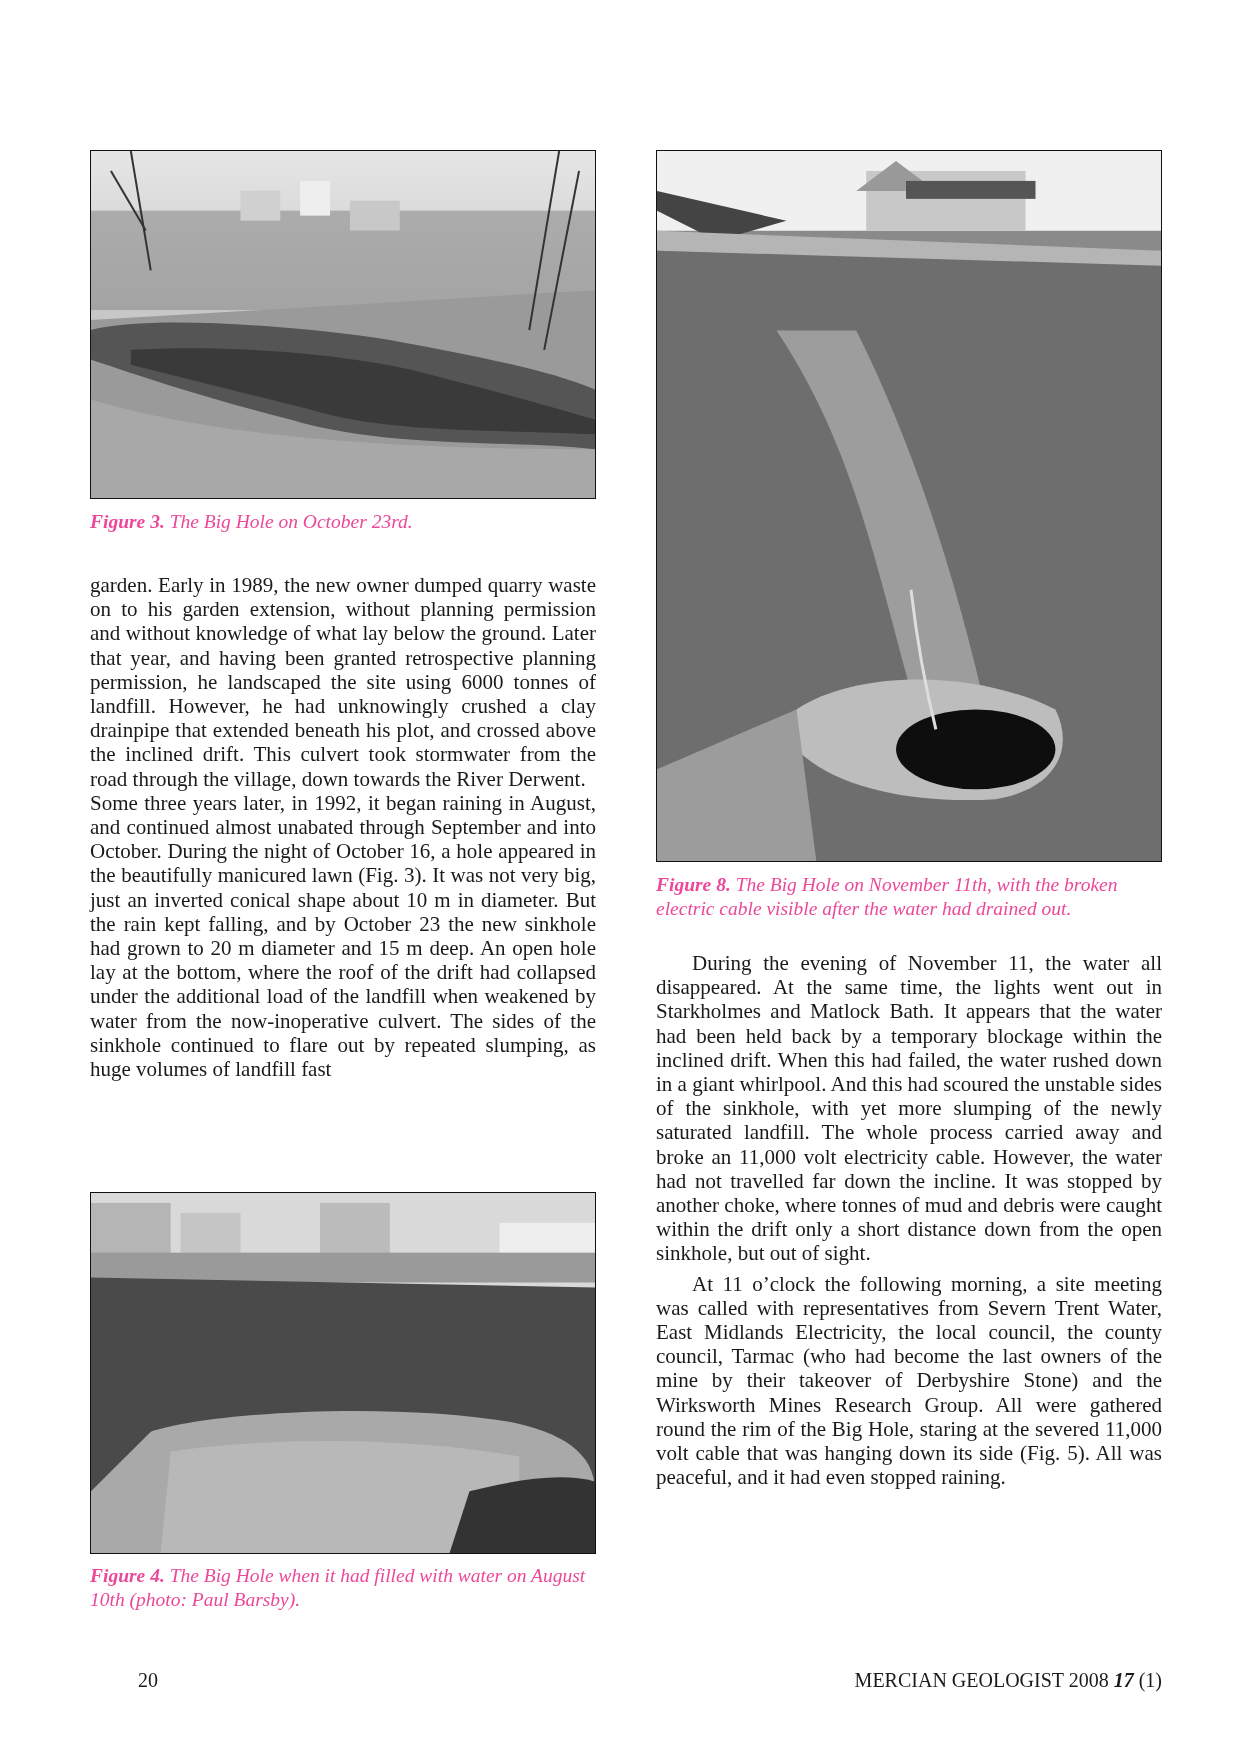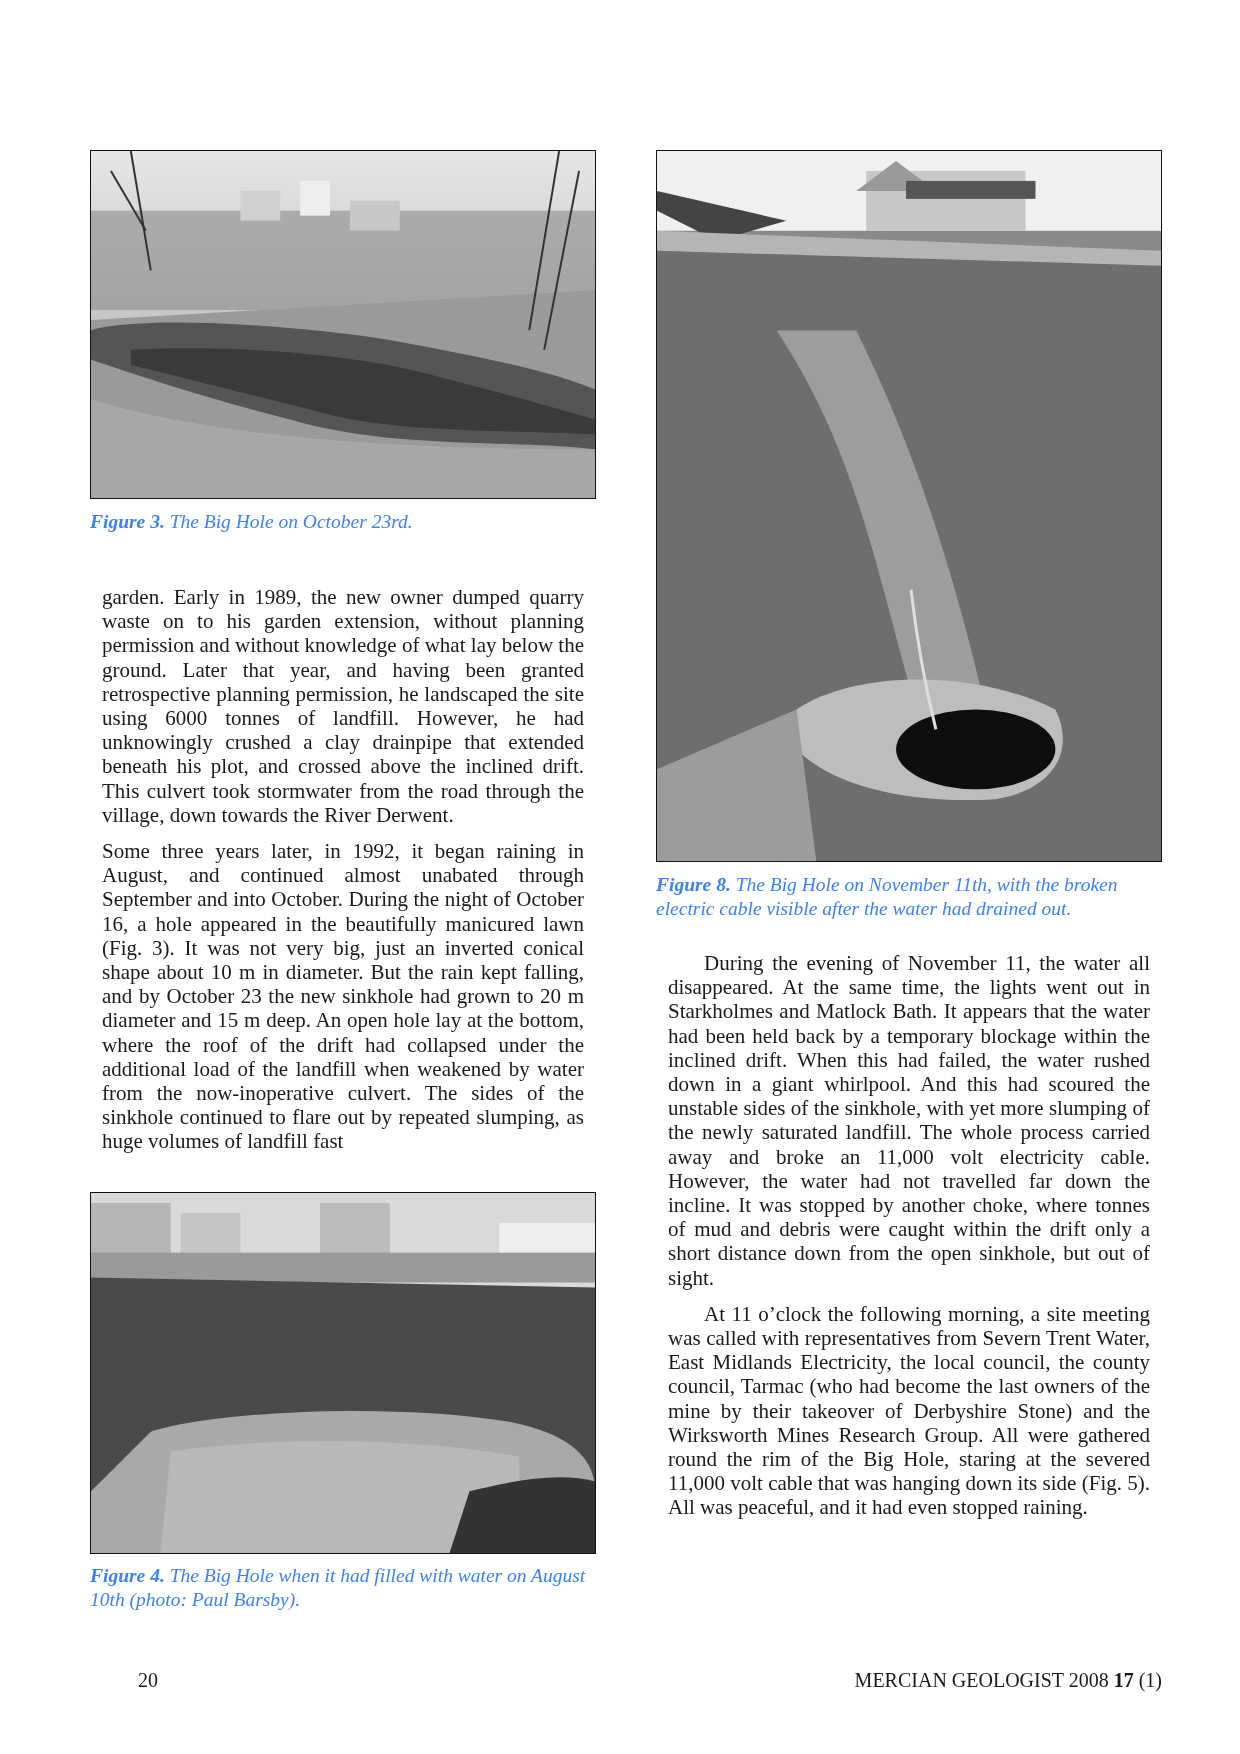--- a/index.html
+++ b/index.html
@@ -6,33 +6,33 @@
     body {
       width: 1240px; height: 1754px; position: relative; overflow: hidden;
       font-family: "Liberation Serif", "DejaVu Serif", serif; color: #1a1a1a;
     }
     .fig {
       position: absolute; border: 1.5px solid #111; box-sizing: border-box;
       overflow: hidden; background: #888;
     }
     .fig svg { display: block; width: 100%; height: 100%; }
     .caption {
-      position: absolute; font-size: 19.5px; line-height: 24px; font-style: italic; color: #3b82f6;
+      position: absolute; font-size: 19.5px; line-height: 24px; font-style: italic; color: #ec4899;
     }
     .caption b { font-style: italic; font-weight: bold; }
     .col {
       position: absolute; width: 506px; font-size: 21px; line-height: 24.2px; text-align: justify;
     }
-    .col p { margin: 12px; }
+    .col p { margin: 0; }
     .col p.indent { text-indent: 36px; margin-top: 6px; }
     .heading {
       font-weight: bold; font-size: 23px; line-height: 28px; margin: 6px 0 2px 0; text-align: left;
     }
     .footer { position: absolute; top: 1668px; font-size: 20px; line-height: 24px; margin-left: 48px; }
-    .footer b { font-weight: bold; }
+    .footer b { font-weight: bold; font-style: italic; }
   </style>
 </head>
 <body>
 
 <div class="fig" style="left:90px; top:150px; width:506px; height:349px;">
   <svg viewBox="0 0 506 349" preserveAspectRatio="none">
     <defs>
       <linearGradient id="g3sky" x1="0" y1="0" x2="0" y2="1">
         <stop offset="0" stop-color="#e6e6e6"></stop>
           <stop offset="1" stop-color="#a5a5a5"></stop>

